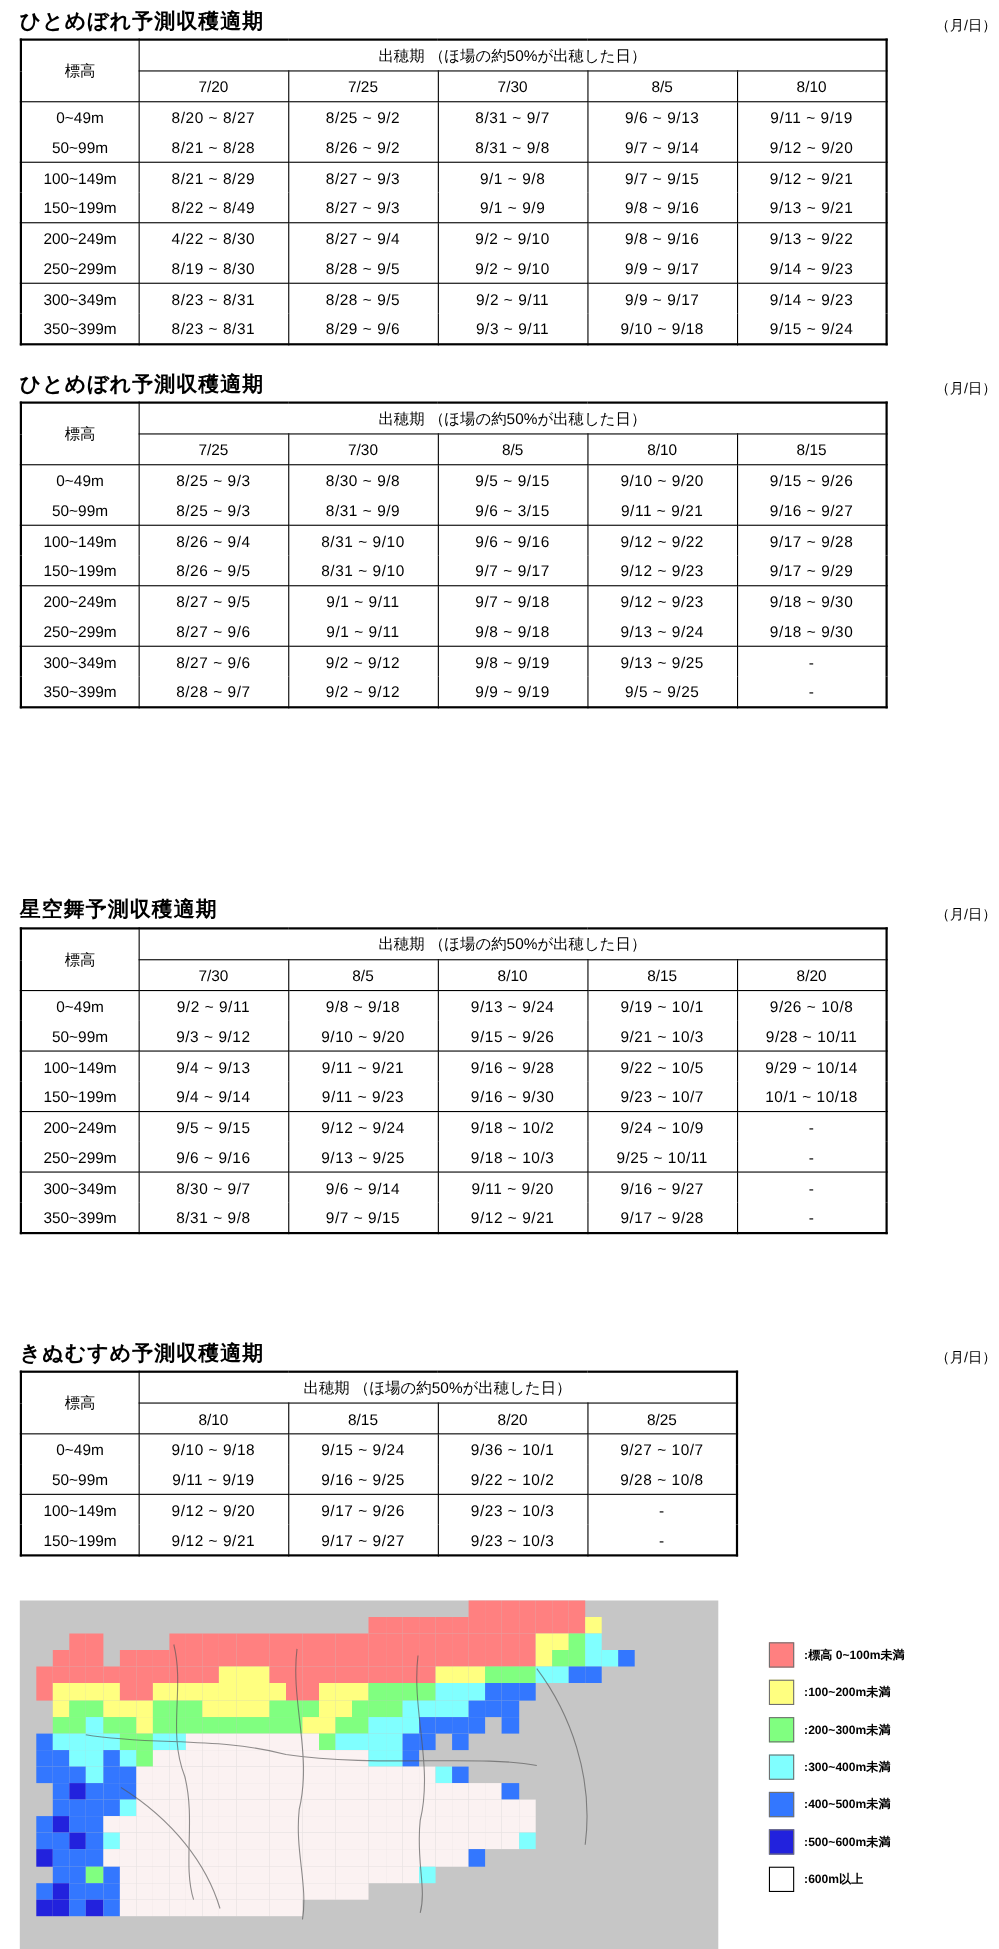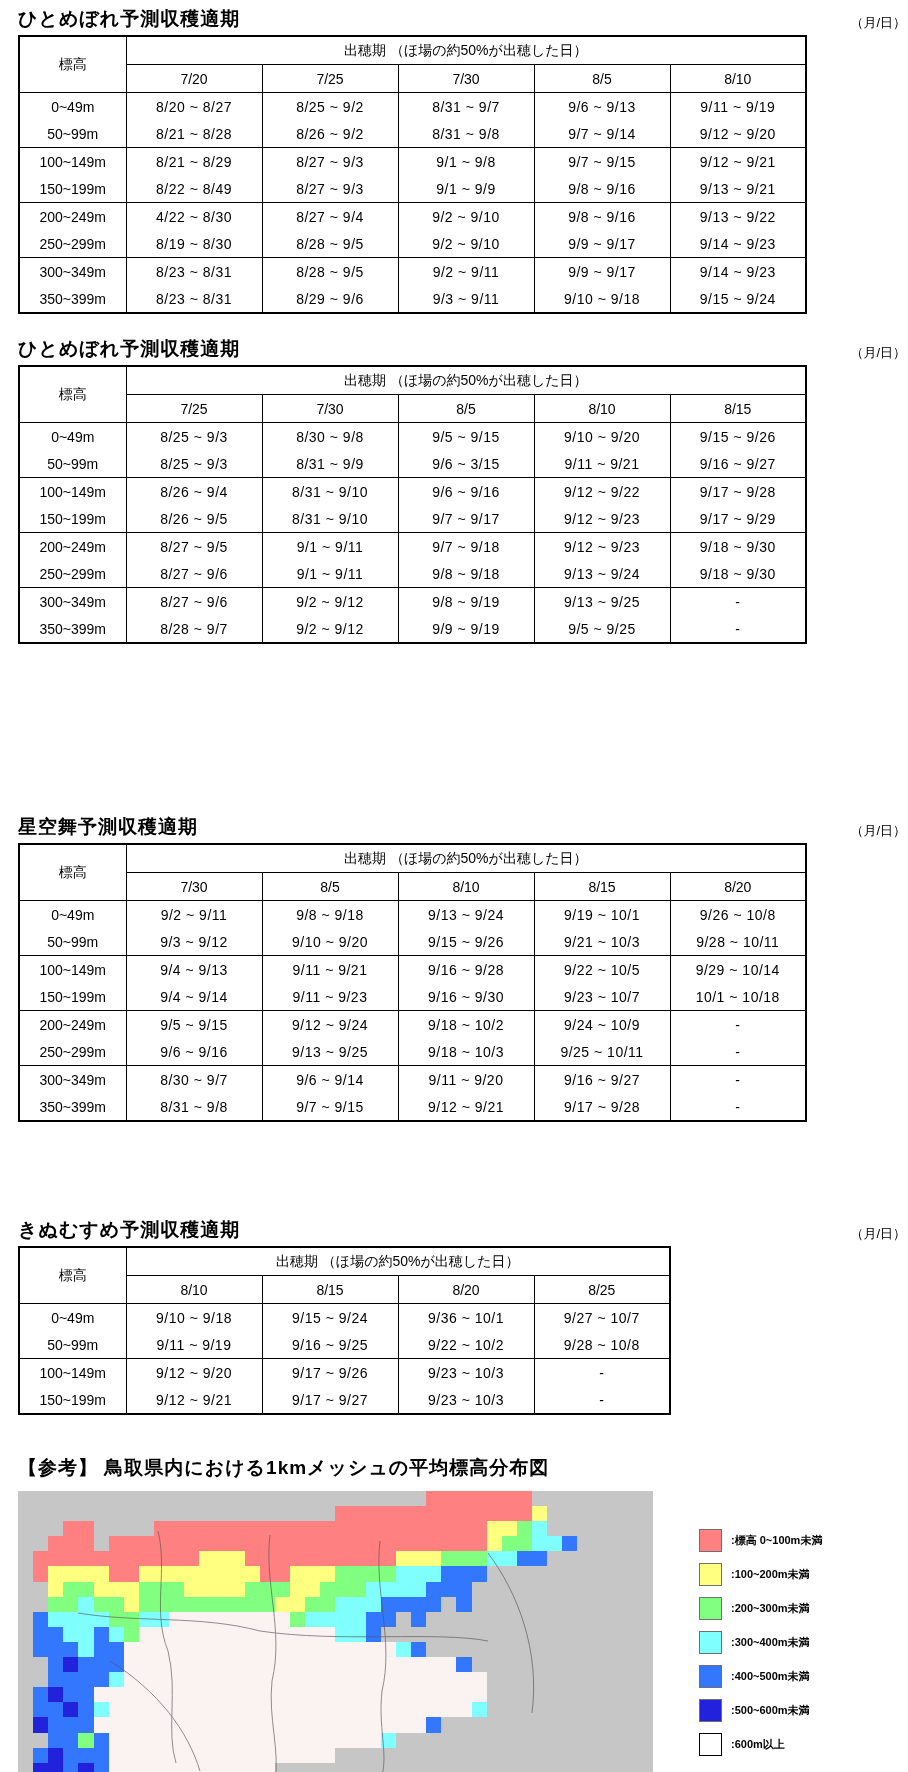--- a/index.html
+++ b/index.html
@@ -383,21 +383,20 @@
               <td class="date-c">9/17 ~ 9/27</td>
               <td class="date-c">9/23 ~ 10/3</td>
               <td class="date-c">-</td>
             </tr>
           </tbody>
         </table>
       </section>
     </div>
 
   <section class="map-sec">
-    <h2 class="map-title">【参考】 鳥取県内における1kmメッシュの平均標高分布図</h2>
     <div class="map-wrap">
       <div class="map-box" style="background: rgb(198, 198, 198);">
         <div class="map-cells" id="map-cells">
             <div></div>
             <div></div>
             <div></div>
             <div></div>
             <div></div>
             <div></div>
             <div></div>

